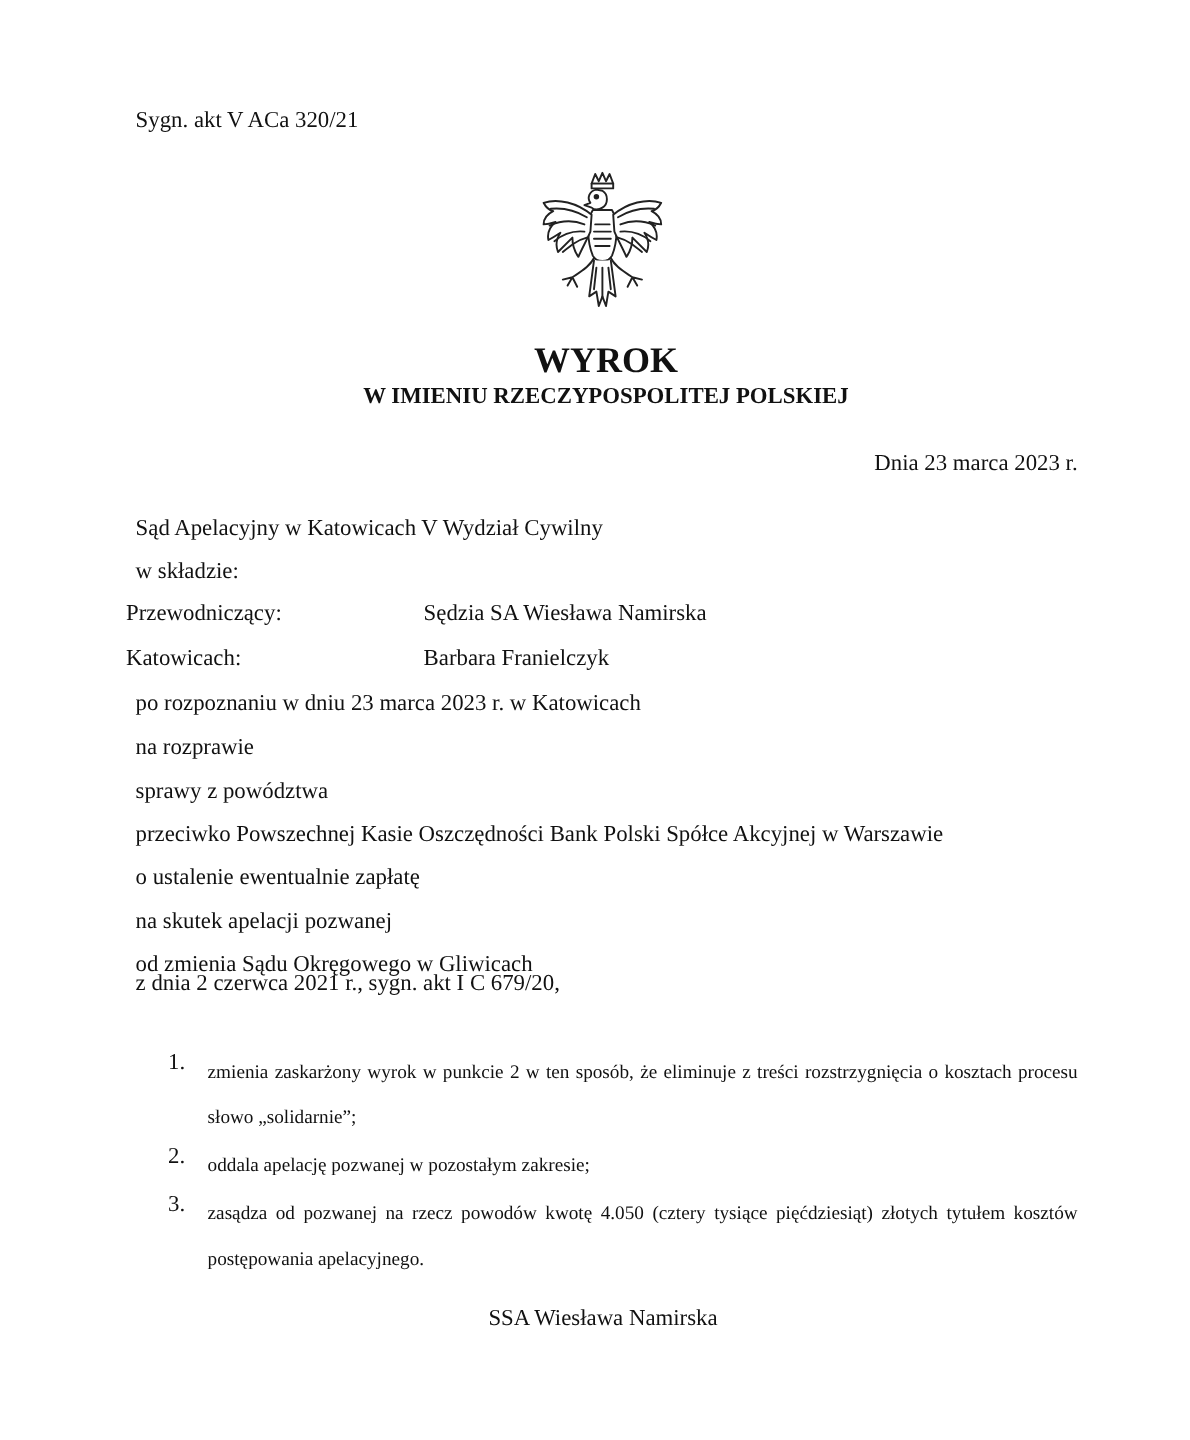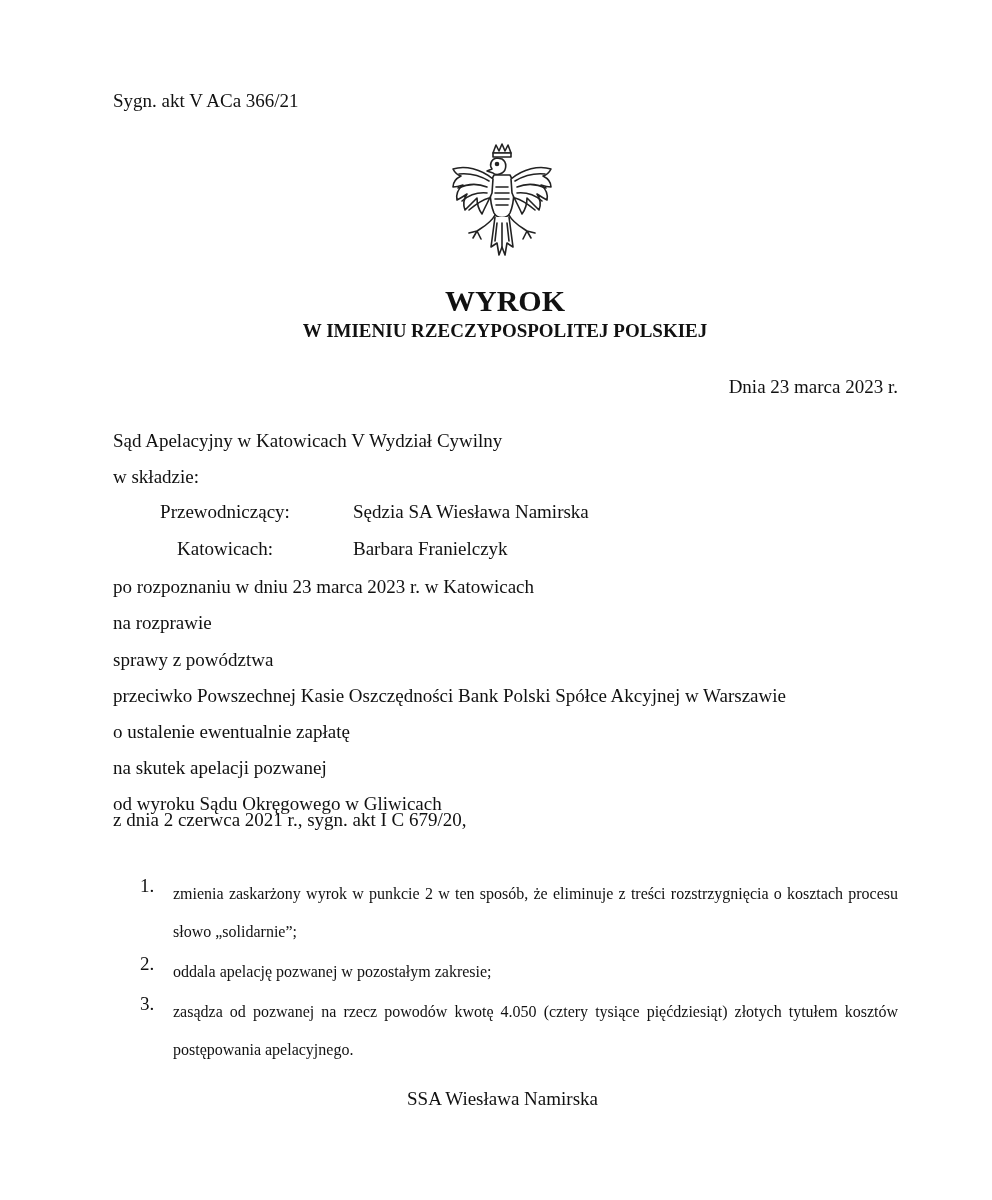--- a/index.html
+++ b/index.html
@@ -8,35 +8,35 @@
     .abs { position: absolute; white-space: nowrap; }
     .t { font-size: 19px; line-height: 22px; }
     #sygn { left: 113px; top: 90px; }
     #eagle { left: 447px; top: 143px; width: 110px; height: 128px; }
     #title { left: 0; width: 1010px; top: 284px; text-align: center; font-weight: bold; font-size: 30px; line-height: 34px; }
     #subtitle { left: 0; width: 1010px; top: 320px; text-align: center; font-weight: bold; font-size: 19px; line-height: 22px; }
     #date { right: 94px; top: 376px; }
     .line { left: 113px; }
     #composition { position: absolute; top: 501px; left: 0; }
     .comp-row { position: absolute; white-space: nowrap; }
-    .comp-label { position: absolute; text-align: center; width: 240px; left: 105px; }
+    .comp-label { position: absolute; text-align: left; width: 240px; left: 105px; }
     .comp-value { position: absolute; left: 353px; }
     #rulings { position: absolute; left: 140px; top: 883px; width: 758px; }
     .ruling { position: relative; margin-bottom: 10px; }
     .ruling .num { position: absolute; left: 0; top: 0; width: 28px; }
     .ruling .txt { margin-left: 33px; text-align: justify; text-align-last: left; line-height: 38px; font-size: 16px; margin-top: -8px; }
     .ruling.full .txt { text-align-last: auto; }
     #signature { left: 0; width: 1005px; top: 1088px; text-align: center; }
   </style>
 </head>
 <body>
 
 <div id="document">
 
-  <div id="sygn" class="abs t">Sygn. akt  V ACa 366/21</div>
+  <div id="sygn" class="abs t">Sygn. akt  V ACa 320/21</div>
 
   <div id="eagle" class="abs">
     <svg width="110" height="128" viewBox="0 0 110 128" xmlns="http://www.w3.org/2000/svg">
       <g fill="none" stroke="#222" stroke-width="1.6" stroke-linejoin="round" stroke-linecap="round">
 
         <path d="M46 10 L49 2 L52 8 L55 1 L58 8 L61 2 L64 10 Z" fill="#fff"></path>
         <rect x="46" y="10" width="18" height="4" fill="#fff"></rect>
 
         <path d="M50 15 C44 16 42 22 45 26 L40 28 L46 30 C48 32 52 32 55 30 C60 27 60 19 55 16 Z" fill="#fff"></path>
         <circle cx="50" cy="21" r="1.5" fill="#222"></circle>
@@ -77,21 +77,21 @@
       <span class="comp-value">Barbara Franielczyk</span>
     </div>
   </div>
 
   <div class="abs t line" style="top:576px;">po rozpoznaniu w dniu 23 marca 2023 r. w Katowicach</div>
   <div class="abs t line" style="top:612px;">na rozprawie</div>
   <div class="abs t line" style="top:649px;">sprawy z powództwa</div>
   <div class="abs t line" style="top:685px;">przeciwko  Powszechnej Kasie Oszczędności Bank Polski Spółce Akcyjnej w Warszawie</div>
   <div class="abs t line" style="top:721px;">o ustalenie ewentualnie zapłatę</div>
   <div class="abs t line" style="top:757px;">na skutek apelacji pozwanej</div>
-  <div class="abs t line" style="top:793px;">od wyroku Sądu Okręgowego w Gliwicach</div>
+  <div class="abs t line" style="top:793px;">od zmienia Sądu Okręgowego w Gliwicach</div>
   <div class="abs t line" style="top:809px;">z dnia 2 czerwca 2021 r., sygn. akt  I C 679/20,</div>
 
   <div id="rulings">
     <div class="ruling t full">
       <span class="num">1.</span>
       <div class="txt">zmienia zaskarżony wyrok w punkcie 2 w ten sposób, że eliminuje z treści rozstrzygnięcia o kosztach procesu słowo „solidarnie”;</div>
     </div>
     <div class="ruling t">
       <span class="num">2.</span>
       <div class="txt">oddala apelację pozwanej w pozostałym zakresie;</div>

